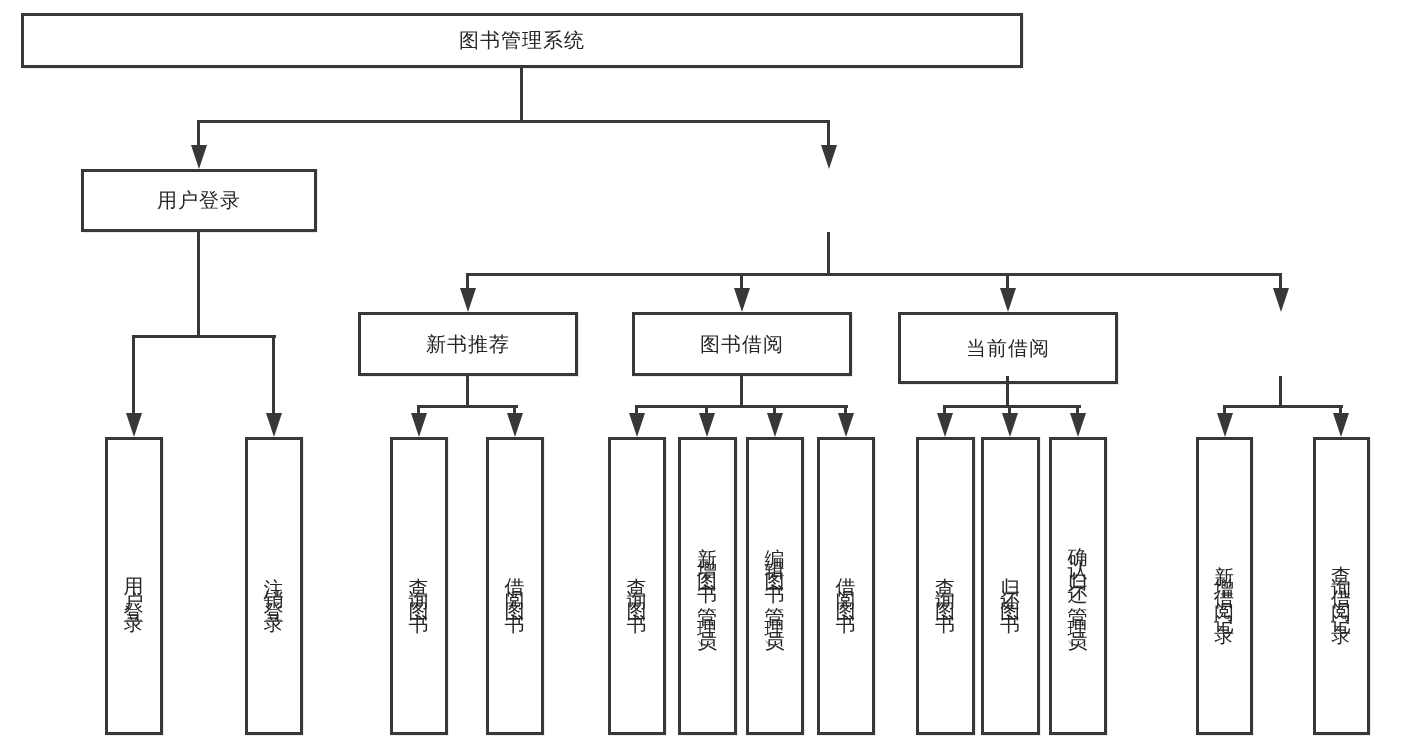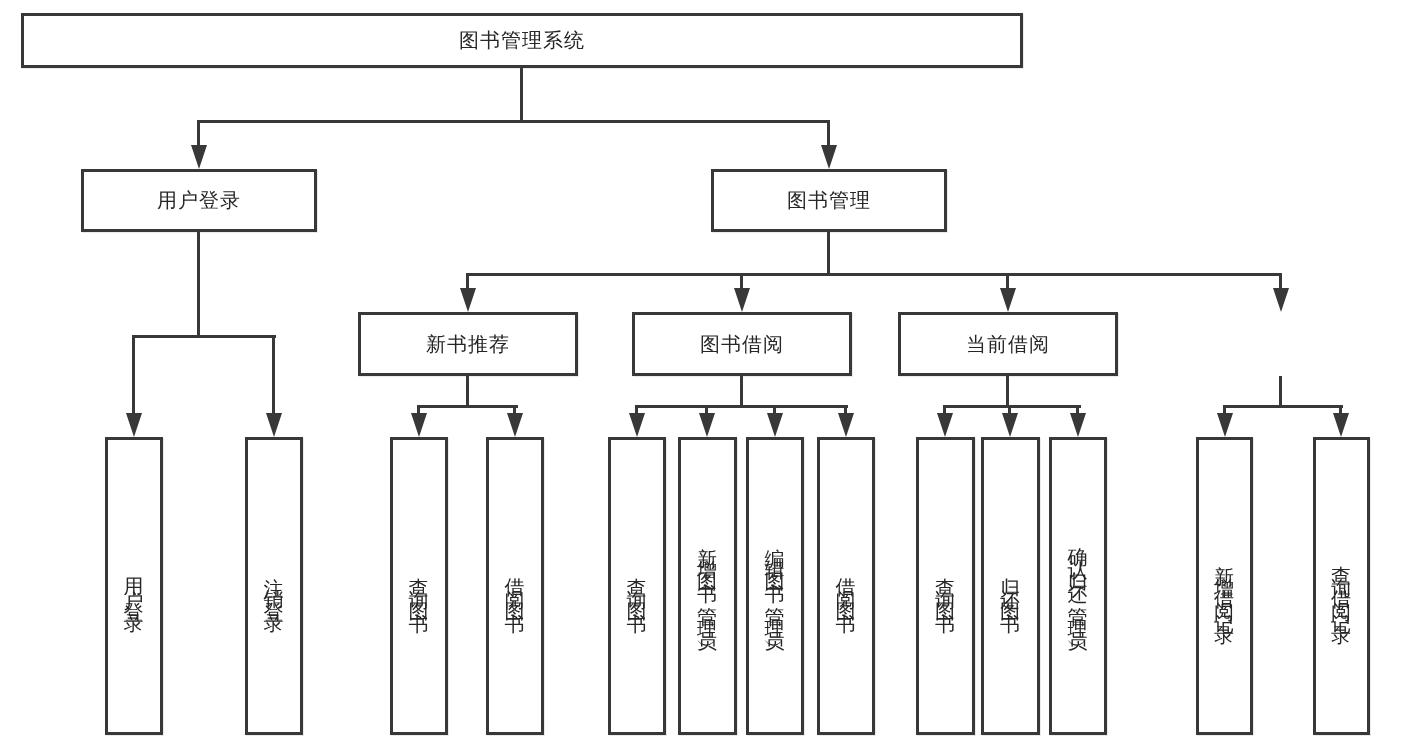--- a/index.html
+++ b/index.html
@@ -61,31 +61,28 @@
 
 <div id="canvas">
 
   <div class="box" style="left:21px; top:13px; width:1002px; height:55px;align-items:center;">
     <span>图书管理系统</span>
   </div>
 
   <div class="box" style="left:81px; top:169px; width:236px; height:63px;">
     <span>用户登录</span>
   </div>
-  <div class="box" style="left:711px; top:169px; width:236px; height:63px;">
-    <span>图书管理</span>
-  </div>
 
   <div class="box" style="left:632px; top:312px; width:220px; height:64px;">
     <span>图书借阅</span>
   </div>
   <div class="box" style="left:358px; top:312px; width:220px; height:64px;">
     <span>新书推荐</span>
   </div>
-  <div class="box" style="left:898px; top:312px; width:220px; height:64px;">
+  <div class="box" style="left:898px; top:312px; width:220px; height:72px;">
     <span>当前借阅</span>
   </div>
 
   <div class="box leaf" style="left:105px; top:437px; width:58px; height:298px;">
     <span>用户登录</span>
   </div>
   <div class="box leaf" style="left:245px; top:437px; width:58px; height:298px;">
     <span>注销登录</span>
   </div>
 

